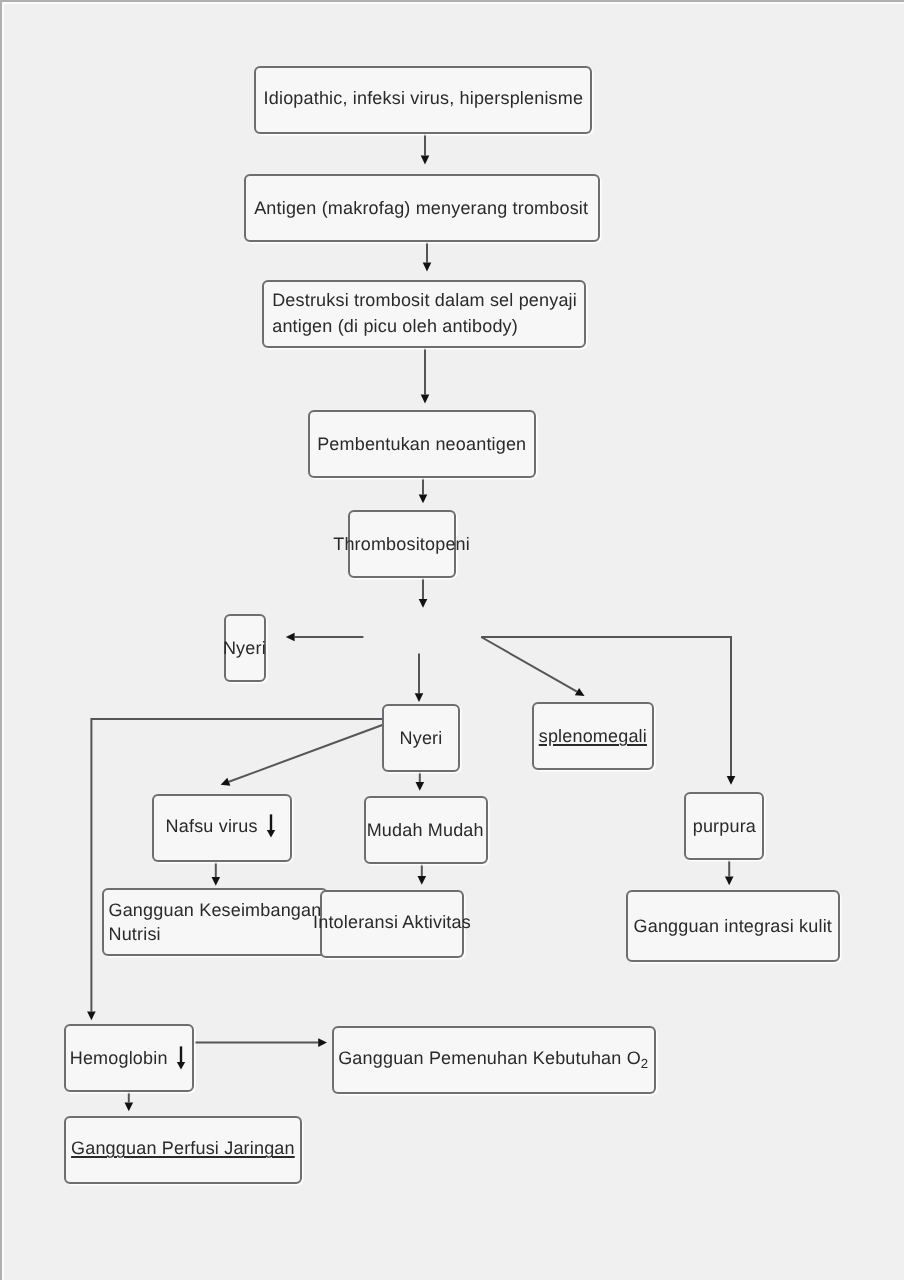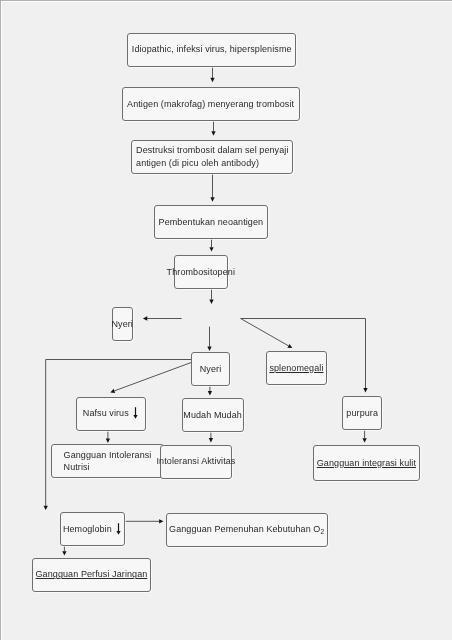--- a/index.html
+++ b/index.html
@@ -130,30 +130,30 @@
         <path d="M0.4 8.0 L4.6 8.0 L2.5 11.8 Z" fill="#141414"></path>
       </svg>
     </div>
     <div class="node" style="left: 181.6px; top: 398.1px; width: 62px; height: 18.3px;">
       <span class="lbl">Mudah Mudah</span>
     </div>
     <div class="node" style="left: 342px; top: 396px; width: 40.4px; height: 19.9px;">
       <span class="lbl">purpura</span>
     </div>
     <div class="node" style="left: 51px; top: 444.3px; width: 113px; height: 32.2px;">
-      <span class="lbl">Gangguan Intoleransi
+      <span class="lbl">Gangguan Keseimbangan
 Nutrisi</span>
     </div>
     <div class="node" style="left: 160px; top: 444.6px; width: 72px; height: 22.6px;">
       <span class="lbl">Intoleransi Aktivitas</span>
     </div>
-    <div class="node" style="left: 312.5px; top: 445.3px; width: 107.8px; height: 36px; text-decoration: underline;">
+    <div class="node" style="left: 312.5px; top: 445.3px; width: 107.8px; height: 36px;">
       <span class="lbl">Gangguan integrasi kulit</span>
     </div>
-    <div class="node" style="left: 31.5px; top: 512.4px; width: 65.9px; height: 18.9px; margin-left: 28px;">
+    <div class="node" style="left: 31.5px; top: 512.4px; width: 65.9px; height: 18.9px;">
       <span class="lbl">Hemoglobin</span>
       <svg class="dn" viewBox="0 0 6 12.4">
         <path d="M2.5 0.2 L2.5 9.3" stroke="#141414" stroke-width="1.2" fill="none"></path>
         <path d="M0.4 8.0 L4.6 8.0 L2.5 11.8 Z" fill="#141414"></path>
       </svg>
     </div>
     <div class="node" style="left: 165.5px; top: 512.5px; width: 162.3px; height: 18.5px;">
       <span class="lbl">Gangguan Pemenuhan Kebutuhan O<sub>2</sub></span>
     </div>
     <div class="node" style="left: 31.8px; top: 557.5px; width: 119.3px; height: 17.8px; text-decoration: underline;">

